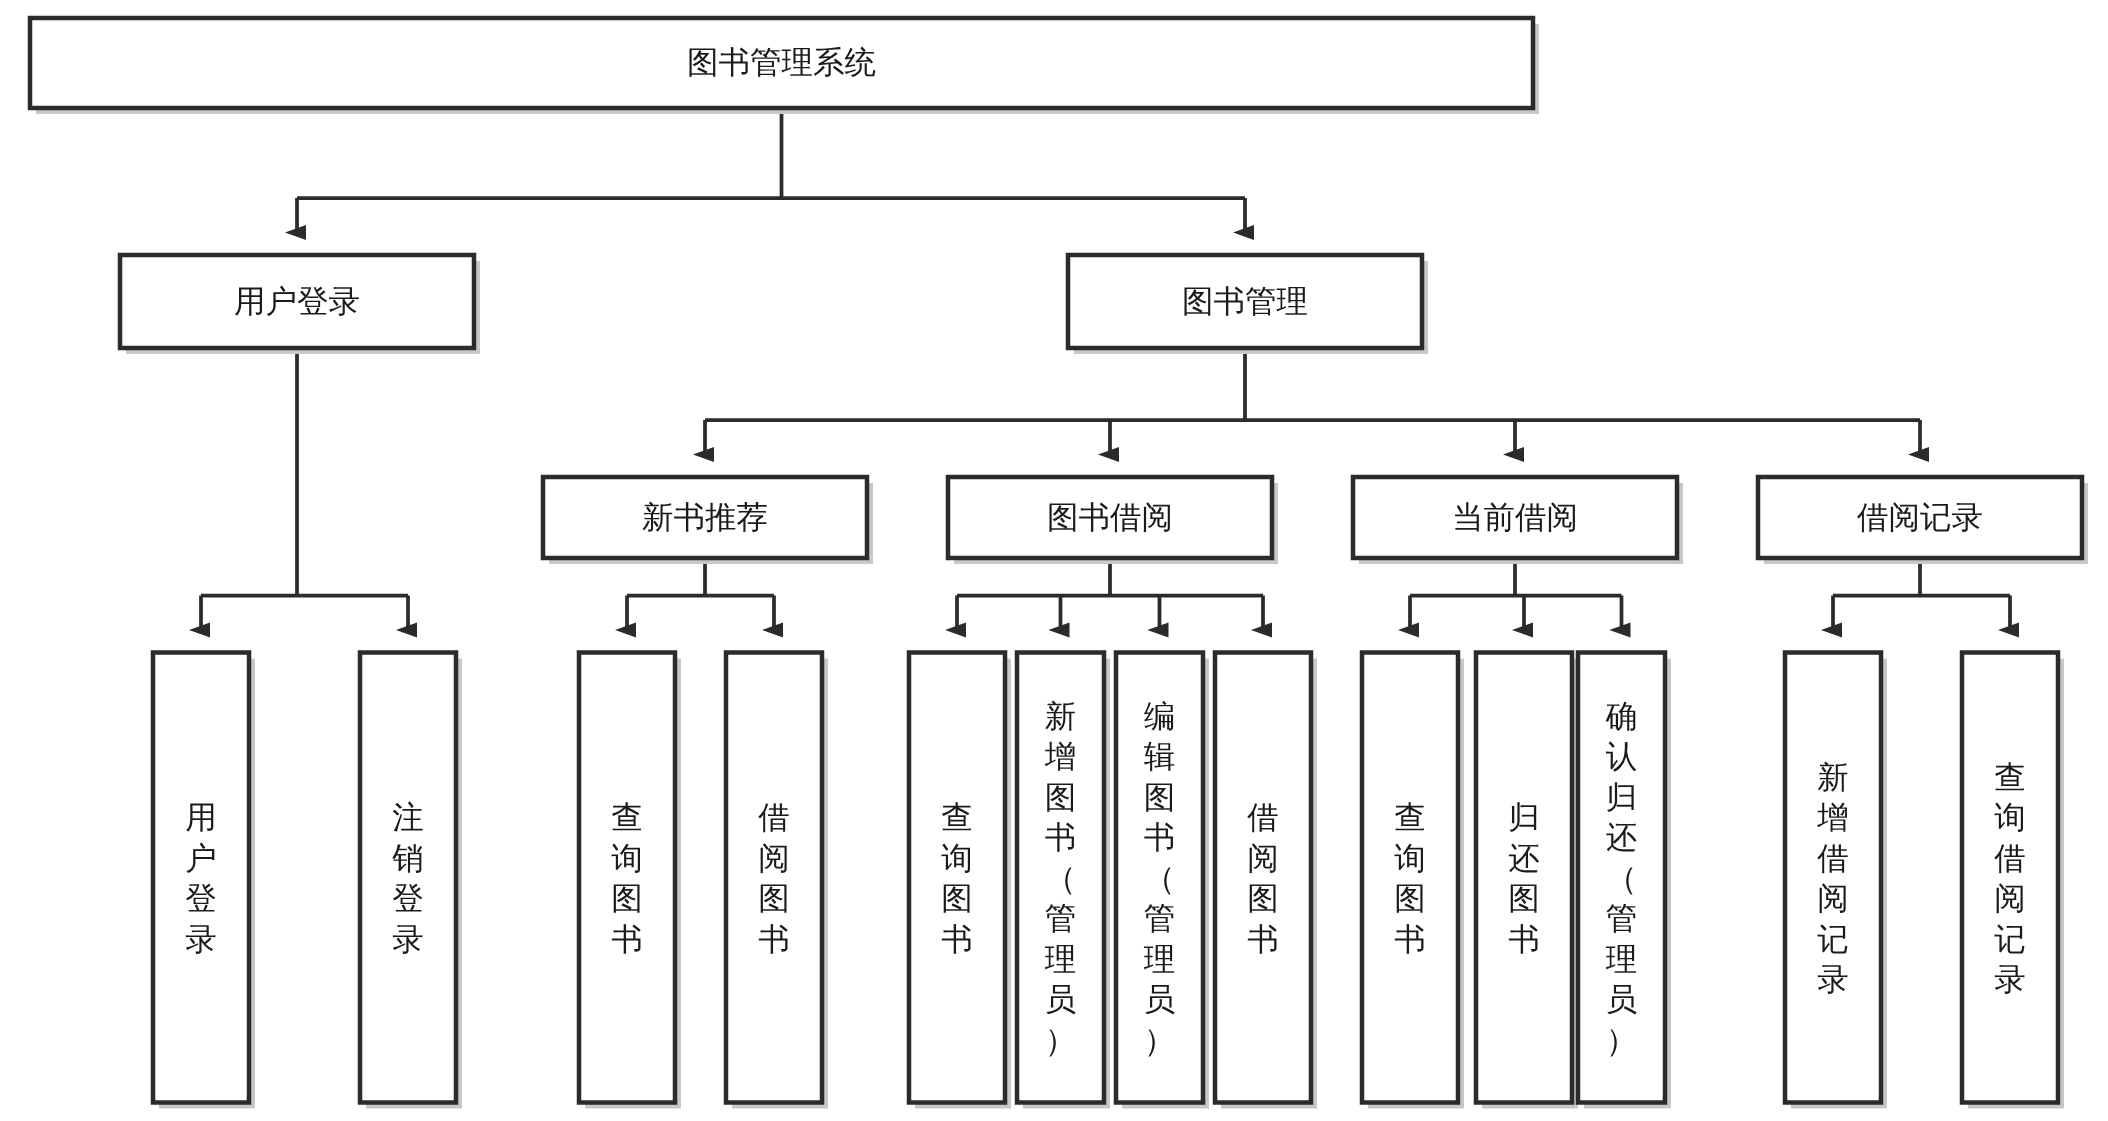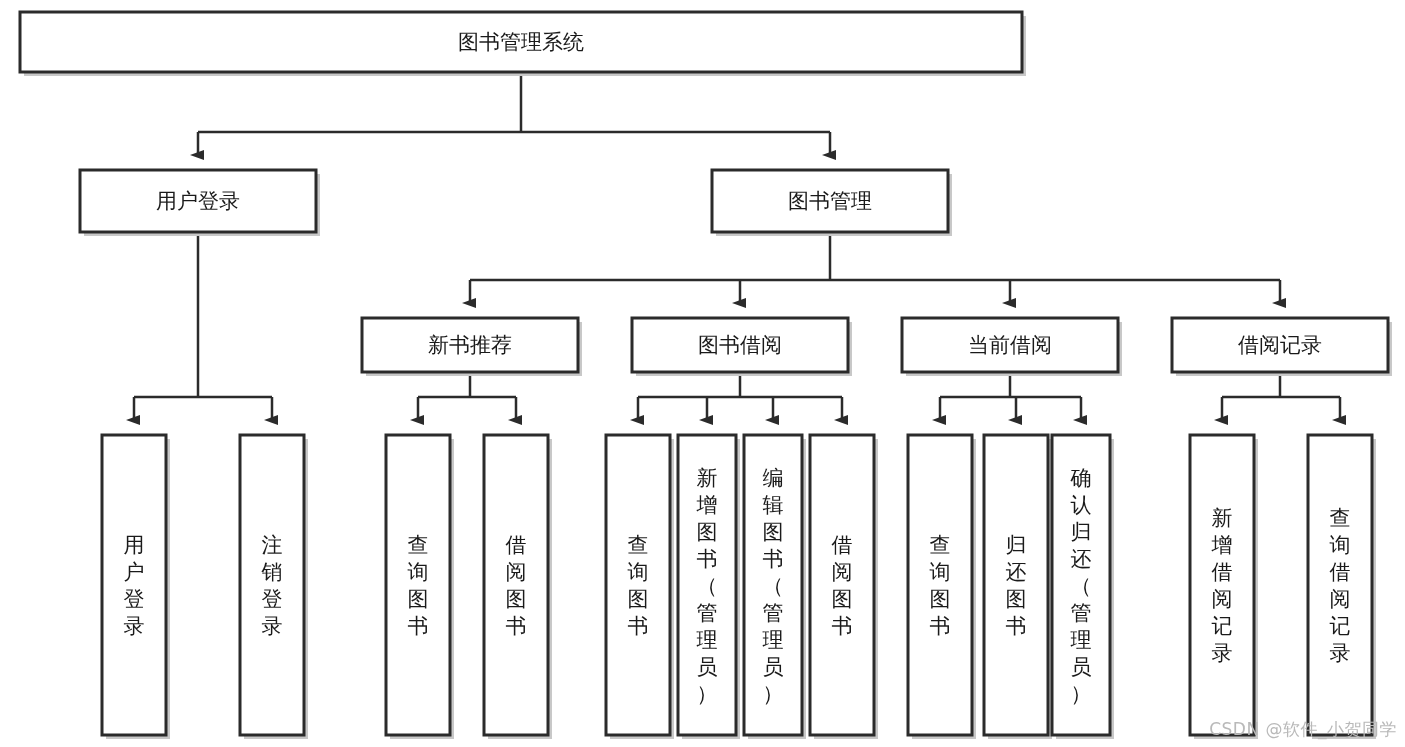--- a/index.html
+++ b/index.html
@@ -207,14 +207,13 @@
           <rect x="1190" y="435" width="64" height="300" class="node-box"></rect>
           <text x="1222" y="525" class="node-label-vertical"><tspan x="1222" dy="0">新</tspan><tspan x="1222" dy="27">增</tspan><tspan x="1222" dy="27">借</tspan><tspan x="1222" dy="27">阅</tspan><tspan x="1222" dy="27">记</tspan><tspan x="1222" dy="27">录</tspan></text>
         </g>
         <g>
           <rect x="1312" y="439" width="64" height="300" class="node-shadow"></rect>
           <rect x="1308" y="435" width="64" height="300" class="node-box"></rect>
           <text x="1340" y="525" class="node-label-vertical"><tspan x="1340" dy="0">查</tspan><tspan x="1340" dy="27">询</tspan><tspan x="1340" dy="27">借</tspan><tspan x="1340" dy="27">阅</tspan><tspan x="1340" dy="27">记</tspan><tspan x="1340" dy="27">录</tspan></text>
         </g>
       </g>
   </svg>
-  <div class="watermark">CSDN @软件_小贺同学</div>
 </div>
 
 </body></html>

